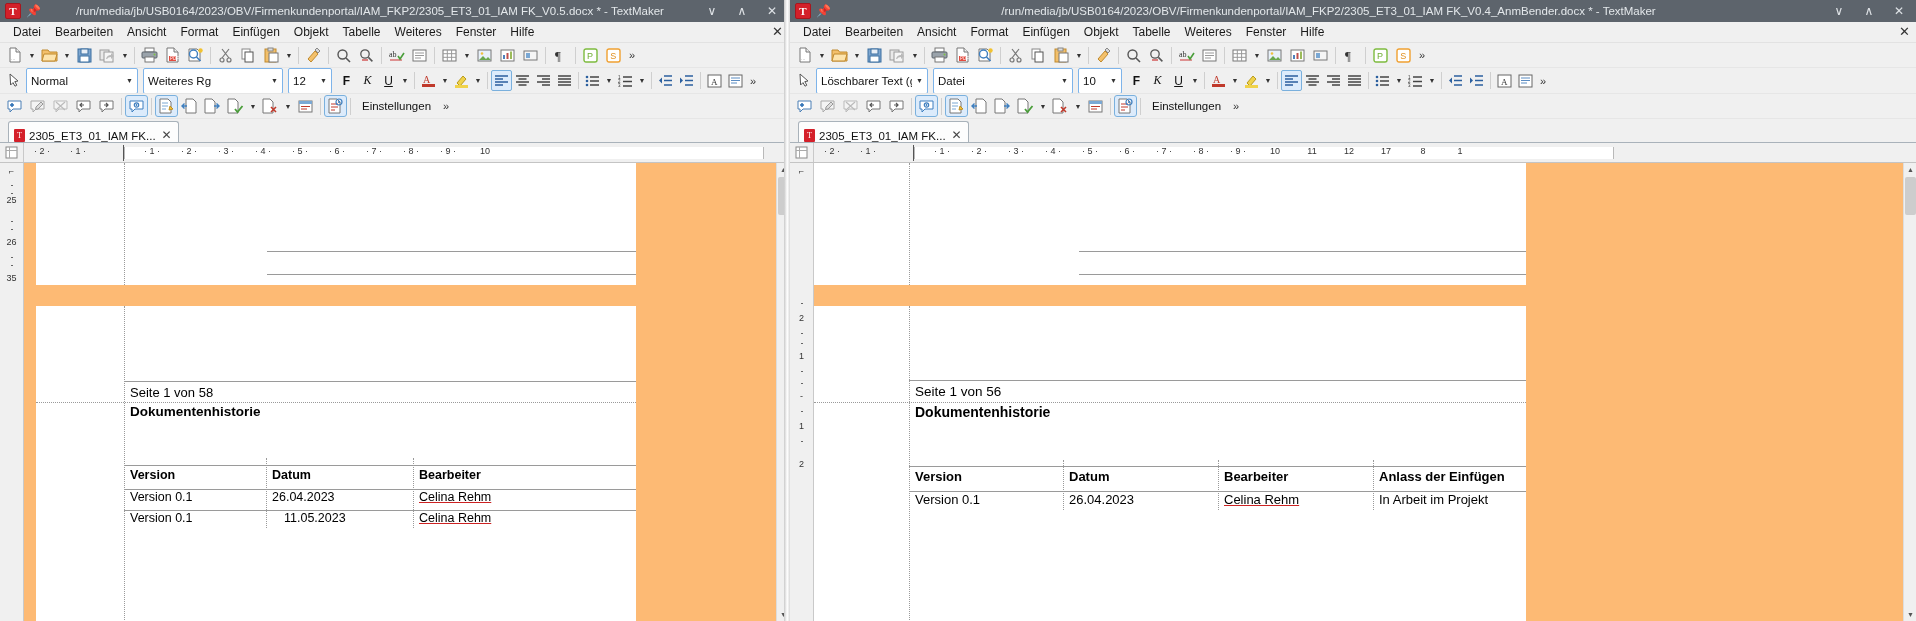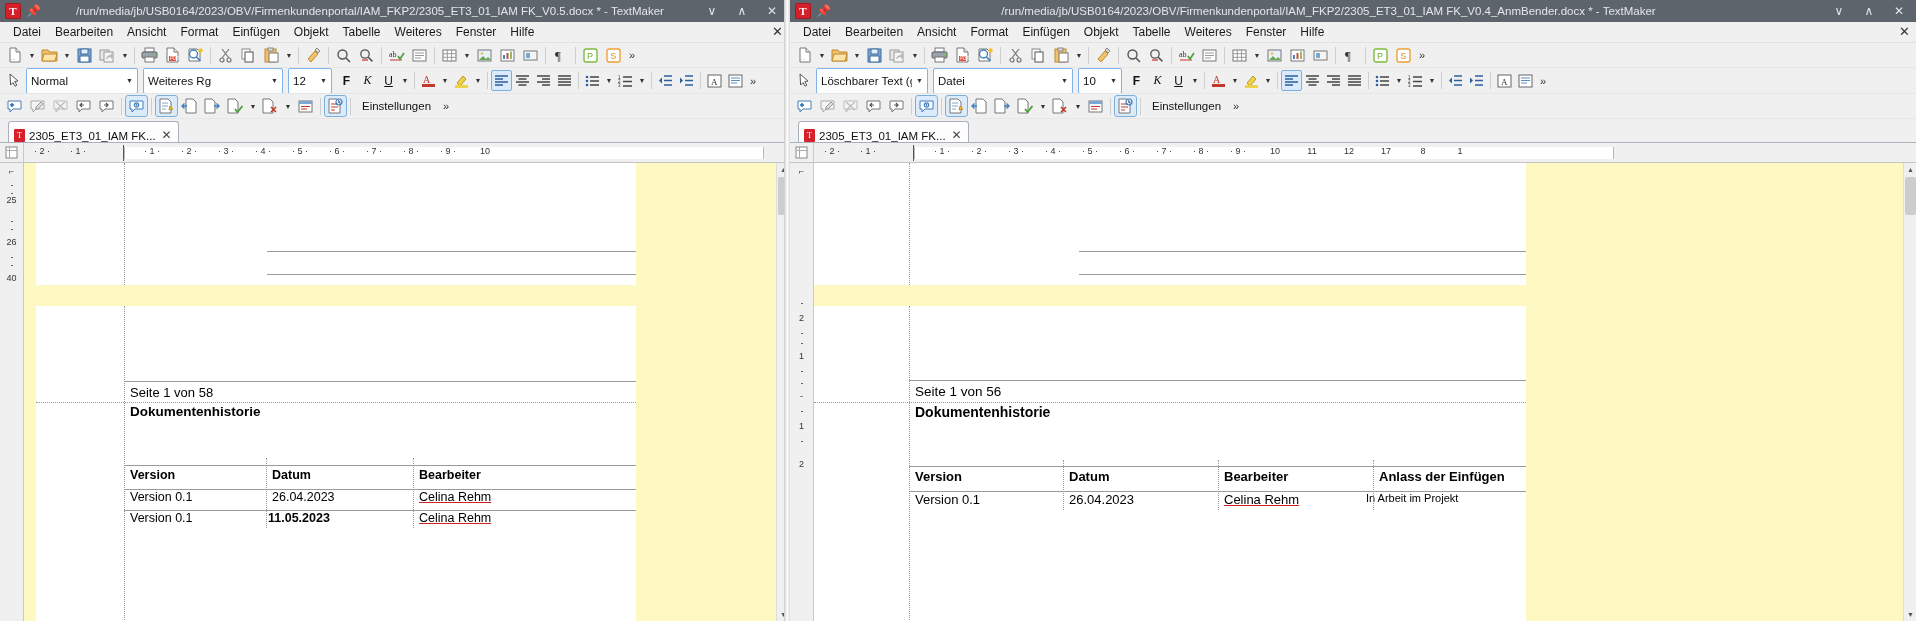--- a/index.html
+++ b/index.html
@@ -89,21 +89,21 @@
                     border:1px solid #b9b9b9; border-width:0 1px; }
   .hruler .rtxt { position:absolute; top:3px; font-size:9px; color:#333; transform:translateX(-50%); }
 
   
   .bodyarea { flex:1 1 auto; display:flex; overflow:hidden; position:relative; }
   .vruler { width:24px; flex:0 0 24px; background:#f0f0f0; position:relative;
             border-right:1px solid #c9c9c9; }
   .vruler .vtxt { position:absolute; left:50%; transform:translateX(-50%); font-size:9px; color:#333;}
   .vruler .vdot { position:absolute; left:50%; transform:translateX(-50%); width:2px; height:1px;
                   background:#666;}
-  .canvas { flex:1 1 auto; position:relative; background:#fef9c3; overflow:hidden;padding-left:32px; }
+  .canvas { flex:1 1 auto; position:relative; background:#fdba74; overflow:hidden;padding-left:32px; }
   .page { position:absolute; background:#ffffff; }
   .vscroll { width:13px; flex:0 0 13px; background:#f0f0f0; position:relative;
              border-left:1px solid #ddd; }
   .vscroll .thumb { position:absolute; left:1px; width:11px; background:#cdcdcd; border-radius:2px; }
   .vscroll .sarrow { position:absolute; left:0; width:13px; height:13px; font-size:7px; color:#555;
                      display:flex; align-items:center; justify-content:center;}
 
   
   .splitbar { position:absolute; top:0; width:6px; height:621px; background:linear-gradient(
        to right,#c9c9c9,#f2f2f2 40%,#ffffff 55%,#d8d8d8); }
@@ -552,21 +552,21 @@
       <div class="vruler">
         <div class="vtxt" style="top:3px;">⌐</div>
         <div class="vdot" style="top:22px;"></div>
         <div class="vdot" style="top:30px;"></div>
         <div class="vtxt" style="top:32px">25</div>
         <div class="vdot" style="top:58px;"></div>
         <div class="vdot" style="top:66px;"></div>
         <div class="vtxt" style="top:74px">26</div>
         <div class="vdot" style="top:94px;"></div>
         <div class="vdot" style="top:102px;"></div>
-        <div class="vtxt" style="top:110px">40</div>
+        <div class="vtxt" style="top:110px">35</div>
       </div>
 
       <div class="canvas">
 
         <div class="page" style="left:12px; top:0px; width:600px; height:122px;"></div>
         <div class="dvdot" style="left:100px; top:0px; height:122px;"></div>
         <div class="dline" style="left:243px; top:88px; width:369px; height:1px;"></div>
         <div class="dline" style="left:243px; top:111px; width:369px; height:1px;"></div>
 
         <div class="page" style="left:12px; top:143px; width:600px; height:340px;"></div>
@@ -582,21 +582,21 @@
         <div class="dtxt bold" style="left:248px; top:305px; font-size:12.5px;">Datum</div>
         <div class="dtxt bold" style="left:395px; top:305px; font-size:12.5px;">Bearbeiter</div>
         <div class="dline" style="left:100px; top:326px; width:512px; height:1px;"></div>
 
         <div class="dtxt" style="left:106px; top:327px; font-size:12.5px;">Version 0.1</div>
         <div class="dtxt" style="left:248px; top:327px; font-size:12.5px;">26.04.2023</div>
         <div class="dtxt underline-red" style="left:395px; top:327px; font-size:12.5px;">Celina Rehm</div>
         <div class="dline" style="left:100px; top:347px; width:512px; height:1px;"></div>
 
         <div class="dtxt" style="left:106px; top:348px; font-size:12.5px;">Version 0.1</div>
-        <div class="dtxt" style="left:244px; top:348px; font-size:12.5px;font-weight:bold;">11.05.2023</div>
+        <div class="dtxt" style="left:260px; top:348px; font-size:12.5px;">11.05.2023</div>
         <div class="dtxt underline-red" style="left:395px; top:348px; font-size:12.5px;">Celina Rehm</div>
 
         <div class="dvdot" style="left:242px; top:295px; height:70px;"></div>
         <div class="dvdot" style="left:389px; top:295px; height:70px;"></div>
       </div>
 
       <div class="vscroll">
         <div class="sarrow" style="top:0;">▲</div>
         <div class="thumb" style="top:14px; height:38px;"></div>
         <div class="sarrow" style="bottom:0;">▼</div>
@@ -1071,21 +1071,21 @@
         <div class="dline" style="left:95px; top:303px; width:617px; height:1px;"></div>
         <div class="dtxt bold" style="left:101px; top:306px; font-size:13px;">Version</div>
         <div class="dtxt bold" style="left:255px; top:306px; font-size:13px;">Datum</div>
         <div class="dtxt bold" style="left:410px; top:306px; font-size:13px;">Bearbeiter</div>
         <div class="dtxt bold" style="left:565px; top:306px; font-size:13px;">Anlass der Einfügen</div>
         <div class="dline" style="left:95px; top:328px; width:617px; height:1px;"></div>
 
         <div class="dtxt" style="left:101px; top:329px; font-size:13px;">Version 0.1</div>
         <div class="dtxt" style="left:255px; top:329px; font-size:13px;">26.04.2023</div>
         <div class="dtxt underline-red" style="left:410px; top:329px; font-size:13px;">Celina Rehm</div>
-        <div class="dtxt" style="left:552px; top:329px; font-size:11px;">In Arbeit im Projekt</div>
+        <div class="dtxt" style="left:565px; top:329px; font-size:13px;">In Arbeit im Projekt</div>
 
         <div class="dvdot" style="left:249px; top:297px; height:50px;"></div>
         <div class="dvdot" style="left:404px; top:297px; height:50px;"></div>
         <div class="dvdot" style="left:559px; top:297px; height:50px;"></div>
       </div>
 
       <div class="vscroll">
         <div class="sarrow" style="top:0;">▲</div>
         <div class="thumb" style="top:14px; height:38px;"></div>
         <div class="sarrow" style="bottom:0;">▼</div>

